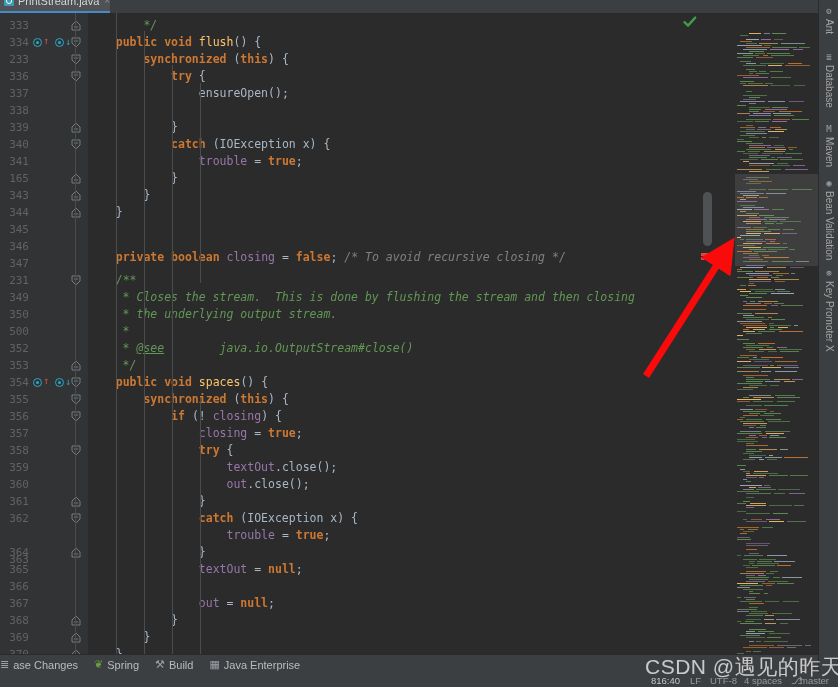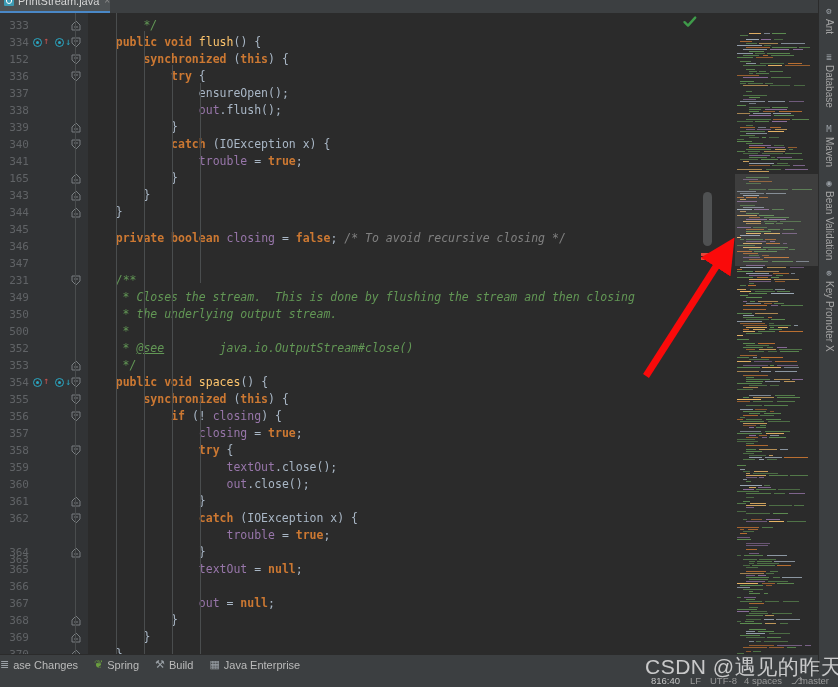--- a/index.html
+++ b/index.html
@@ -114,21 +114,21 @@
             <span class="arrD">↓</span>
           </span>
           <span class="fold">
             <svg width="10" height="11" viewBox="0 0 10 11">
               <path d="M1 1 h8 v5 l-4 4 l-4 -4 z" fill="none" stroke="#787d80" stroke-width="1"></path>
               <path d="M3 4 h4" stroke="#787d80" stroke-width="1"></path>
             </svg>
           </span>
         </div>
         <div class="gutterline" style="top: 38px;">
-          <span class="lno">152</span>
+          <span class="lno">233</span>
           <span class="fold">
             <svg width="10" height="11" viewBox="0 0 10 11">
               <path d="M1 1 h8 v5 l-4 4 l-4 -4 z" fill="none" stroke="#787d80" stroke-width="1"></path>
               <path d="M3 4 h4" stroke="#787d80" stroke-width="1"></path>
             </svg>
           </span>
         </div>
         <div class="gutterline" style="top: 55px;">
           <span class="lno">336</span>
           <span class="fold">
@@ -349,29 +349,28 @@
           </span>
         </div>
         <div class="foldbar" style="top: 0px; height: 641px;"></div>
       </div>
     <div class="codearea" id="codearea">
         <div class="cl" style="top: 4px;"><span class="pl">        </span><span class="cmt">*/</span></div>
         <div class="cl" style="top: 21px;"><span class="pl">    </span><span class="kw">public</span><span class="pl"> </span><span class="kw">void</span><span class="pl"> </span><span class="fn">flush</span><span class="pl">() {</span></div>
         <div class="cl" style="top: 38px;"><span class="pl">        </span><span class="kw">synchronized</span><span class="pl"> (</span><span class="kw">this</span><span class="pl">) {</span></div>
         <div class="cl" style="top: 55px;"><span class="pl">            </span><span class="kw">try</span><span class="pl"> {</span></div>
         <div class="cl" style="top: 72px;"><span class="pl">                </span><span class="pl">ensureOpen</span><span class="pl">();</span></div>
-        <div class="cl" style="top: 89px;"><span class="pl">                </span><span class="fld">out</span><span class="pl">.flush();</span></div>
         <div class="cl" style="top: 106px;"><span class="pl">            }</span></div>
         <div class="cl" style="top: 123px;"><span class="pl">            </span><span class="kw">catch</span><span class="pl"> (IOException x) {</span></div>
         <div class="cl" style="top: 140px;"><span class="pl">                </span><span class="fld">trouble</span><span class="pl"> = </span><span class="kw">true</span><span class="pl">;</span></div>
         <div class="cl" style="top: 157px;"><span class="pl">            }</span></div>
         <div class="cl" style="top: 174px;"><span class="pl">        }</span></div>
         <div class="cl" style="top: 191px;"><span class="pl">    }</span></div>
         <div class="cl" style="top: 208px;"></div>
-        <div class="cl" style="top: 217px;"><span class="pl">    </span><span class="kw">private</span><span class="pl"> </span><span class="kw">boolean</span><span class="pl"> </span><span class="fld">closing</span><span class="pl"> = </span><span class="kw">false</span><span class="pl">; </span><span class="cmtb">/* To avoid recursive closing */</span></div>
+        <div class="cl" style="top: 236px;"><span class="pl">    </span><span class="kw">private</span><span class="pl"> </span><span class="kw">boolean</span><span class="pl"> </span><span class="fld">closing</span><span class="pl"> = </span><span class="kw">false</span><span class="pl">; </span><span class="cmtb">/* To avoid recursive closing */</span></div>
         <div class="cl" style="top: 242px;"></div>
         <div class="cl" style="top: 259px;"><span class="pl">    </span><span class="cmt">/**</span></div>
         <div class="cl" style="top: 276px;"><span class="cmt">     * Closes the stream.  This is done by flushing the stream and then closing</span></div>
         <div class="cl" style="top: 293px;"><span class="cmt">     * the underlying output stream.</span></div>
         <div class="cl" style="top: 310px;"><span class="cmt">     *</span></div>
         <div class="cl" style="top: 327px;"><span class="cmt">     * </span><span class="tag">@see</span><span class="lnk">        java.io.OutputStream#close()</span></div>
         <div class="cl" style="top: 344px;"><span class="cmt">     */</span></div>
         <div class="cl" style="top: 361px;"><span class="pl">    </span><span class="kw">public</span><span class="pl"> </span><span class="kw">void</span><span class="pl"> </span><span class="fn">spaces</span><span class="pl">() {</span></div>
         <div class="cl" style="top: 378px;"><span class="pl">        </span><span class="kw">synchronized</span><span class="pl"> (</span><span class="kw">this</span><span class="pl">) {</span></div>
         <div class="cl" style="top: 395px;"><span class="pl">            </span><span class="kw">if</span><span class="pl"> (! </span><span class="fld">closing</span><span class="pl">) {</span></div>

